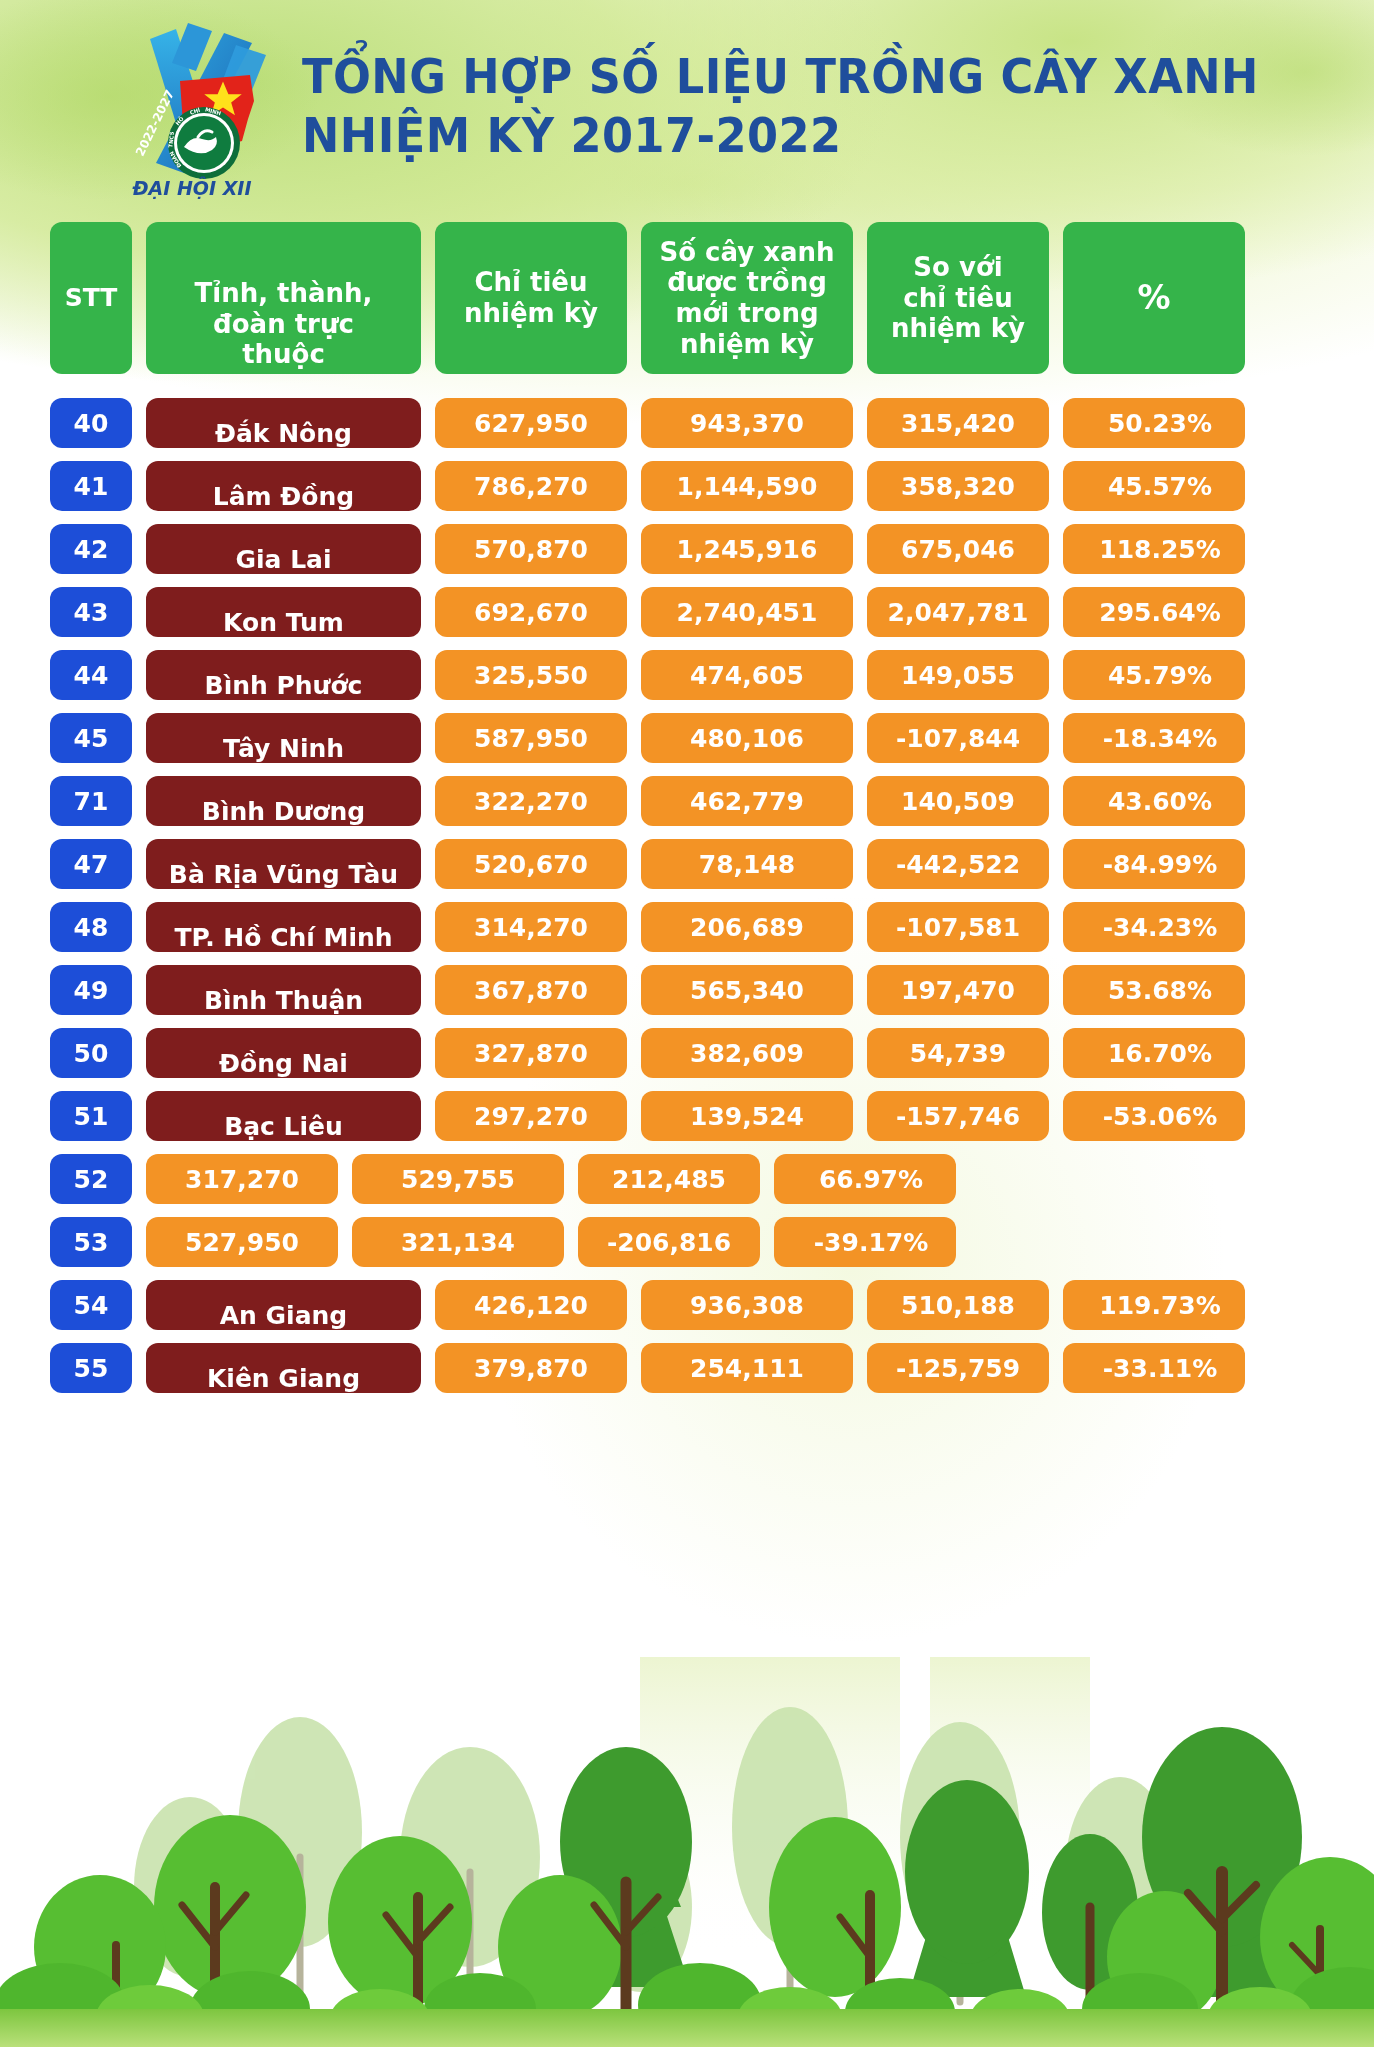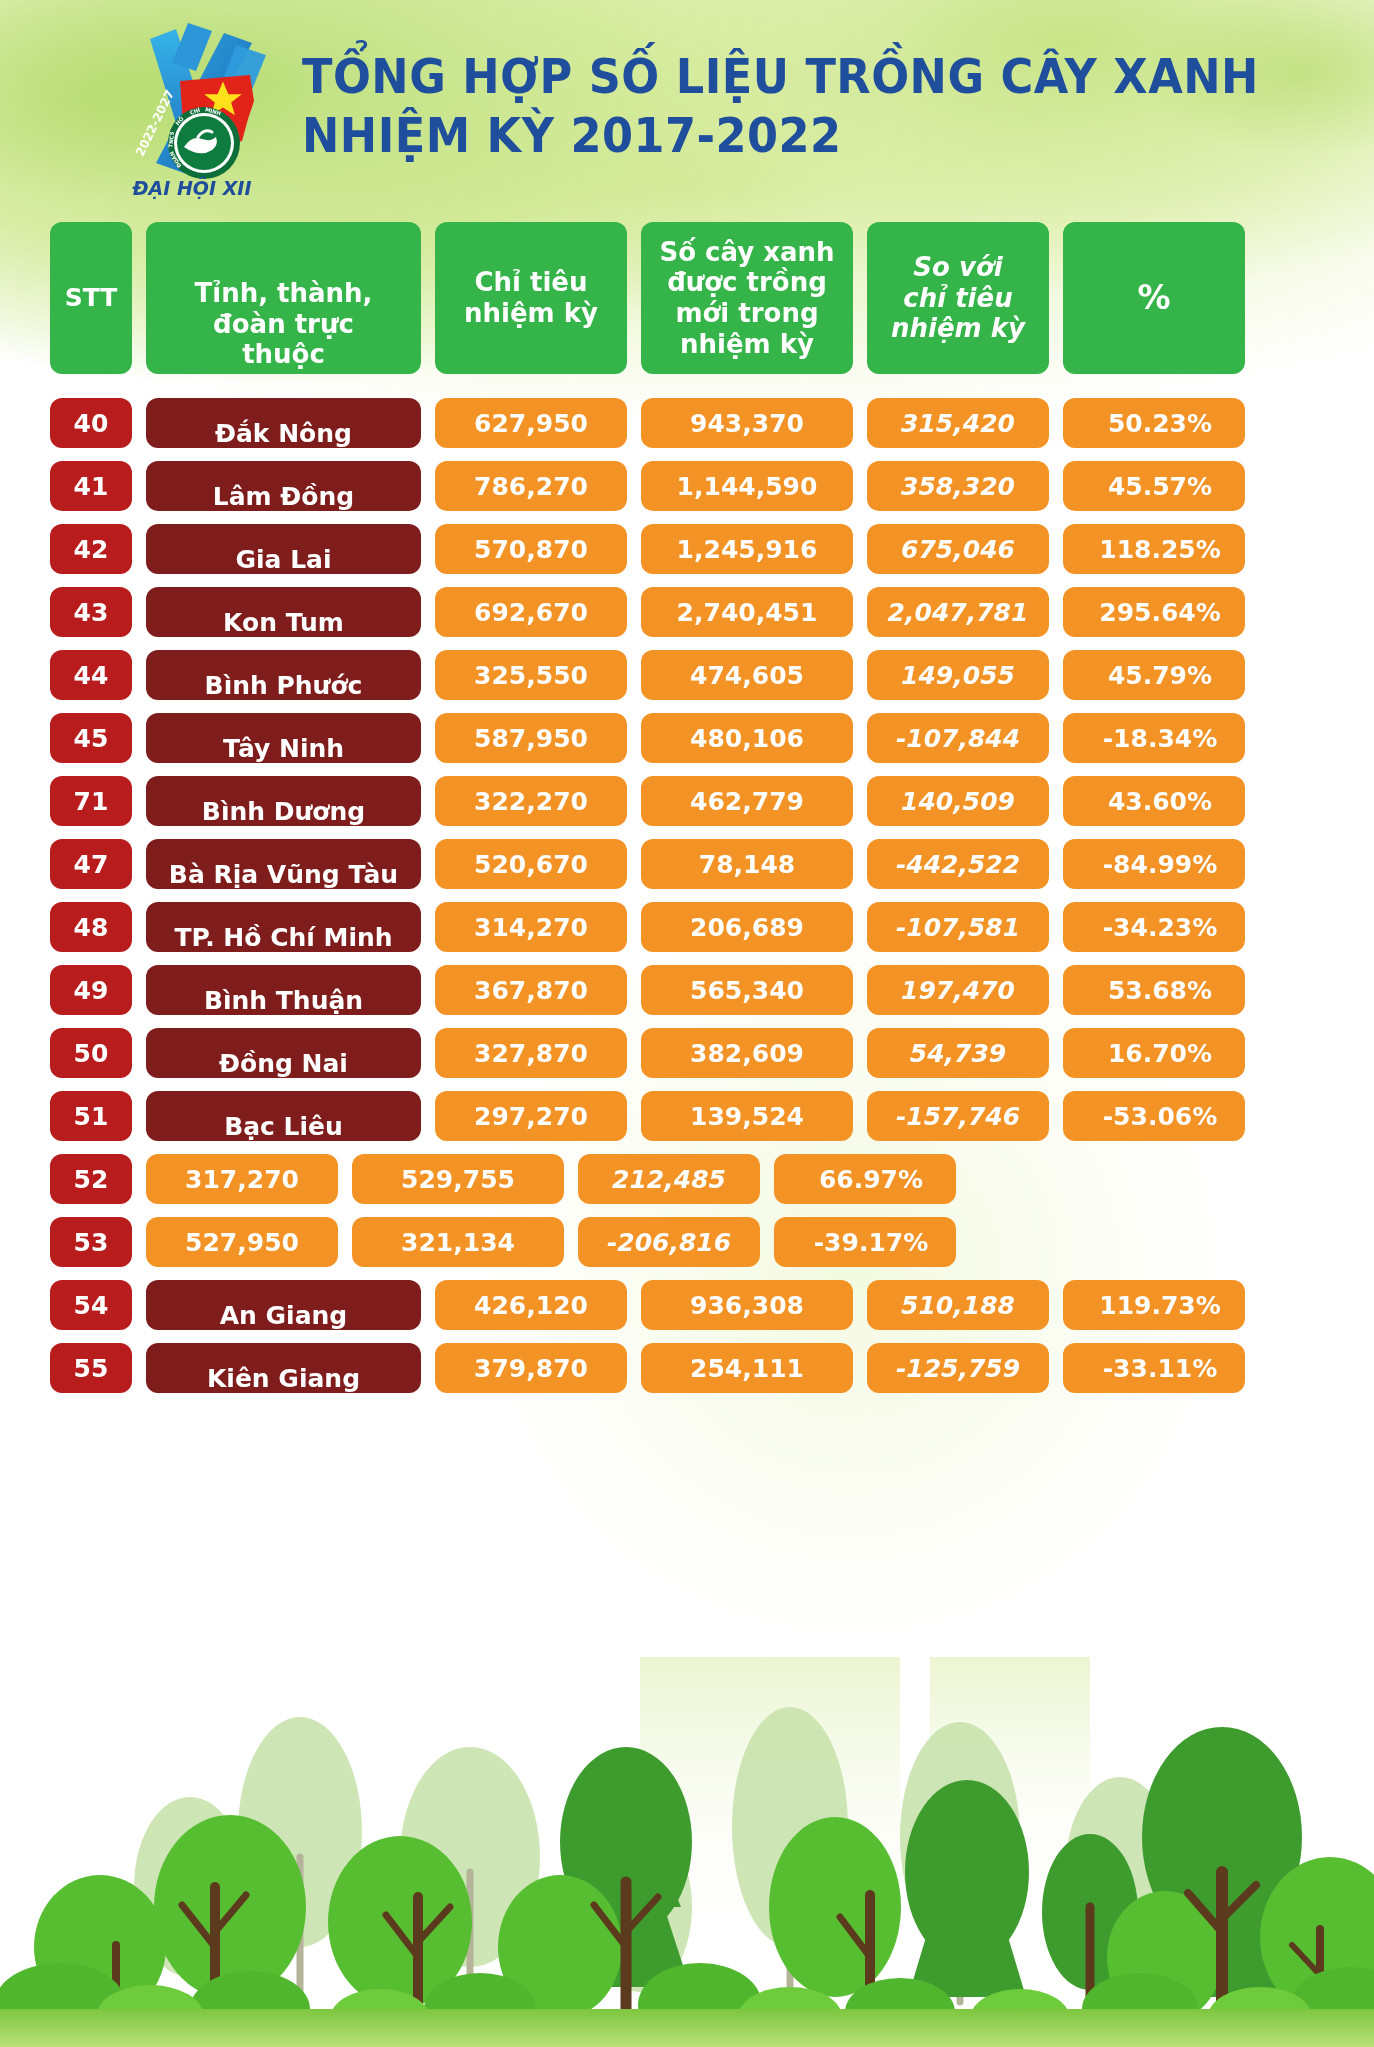--- a/index.html
+++ b/index.html
@@ -62,39 +62,39 @@
     text-align:center;
     color:#ffffff;
     font-family:"DejaVu Sans", sans-serif;
     box-sizing:border-box;
   }
   
   .c-stt{width:82px;flex:0 0 82px;}
   .c-name{width:275px;flex:0 0 275px;align-items:flex-end;}
   .c-target{width:192px;flex:0 0 192px;}
   .c-planted{width:212px;flex:0 0 212px;}
-  .c-diff{width:182px;flex:0 0 182px;font-style:italic;}
+  .c-diff{width:182px;flex:0 0 182px;}
   .c-pct{width:182px;flex:0 0 182px;padding-left:12px;}
 
   
   #header-row{margin-bottom:24px;}
   #header-row .cell{
     background:#35B44A;
     height:152px;
     font-size:26px;
     font-weight:bold;
     line-height:1.18;
     padding:4px 6px;
   }
   #header-row .c-stt{font-size:25px;}
   #header-row .c-pct{font-size:33px;}
 
   
   .drow .cell{height:50px;font-size:25px;font-weight:bold;}
-  .drow .c-stt{background:#b91c1c;font-size:25px;}
+  .drow .c-stt{background:#1d4ed8;font-size:25px;}
   .drow .c-name{background:#7f1d1d;}
   .drow .c-target,.drow .c-planted,.drow .c-diff,.drow .c-pct{background:#F39325;}
 
   
   #forest{position:absolute;left:0;bottom:0;width:1374px;height:390px;}
   #forest svg{display:block;width:1374px;height:390px;}
 </style>
 </head>
 <body>
 

